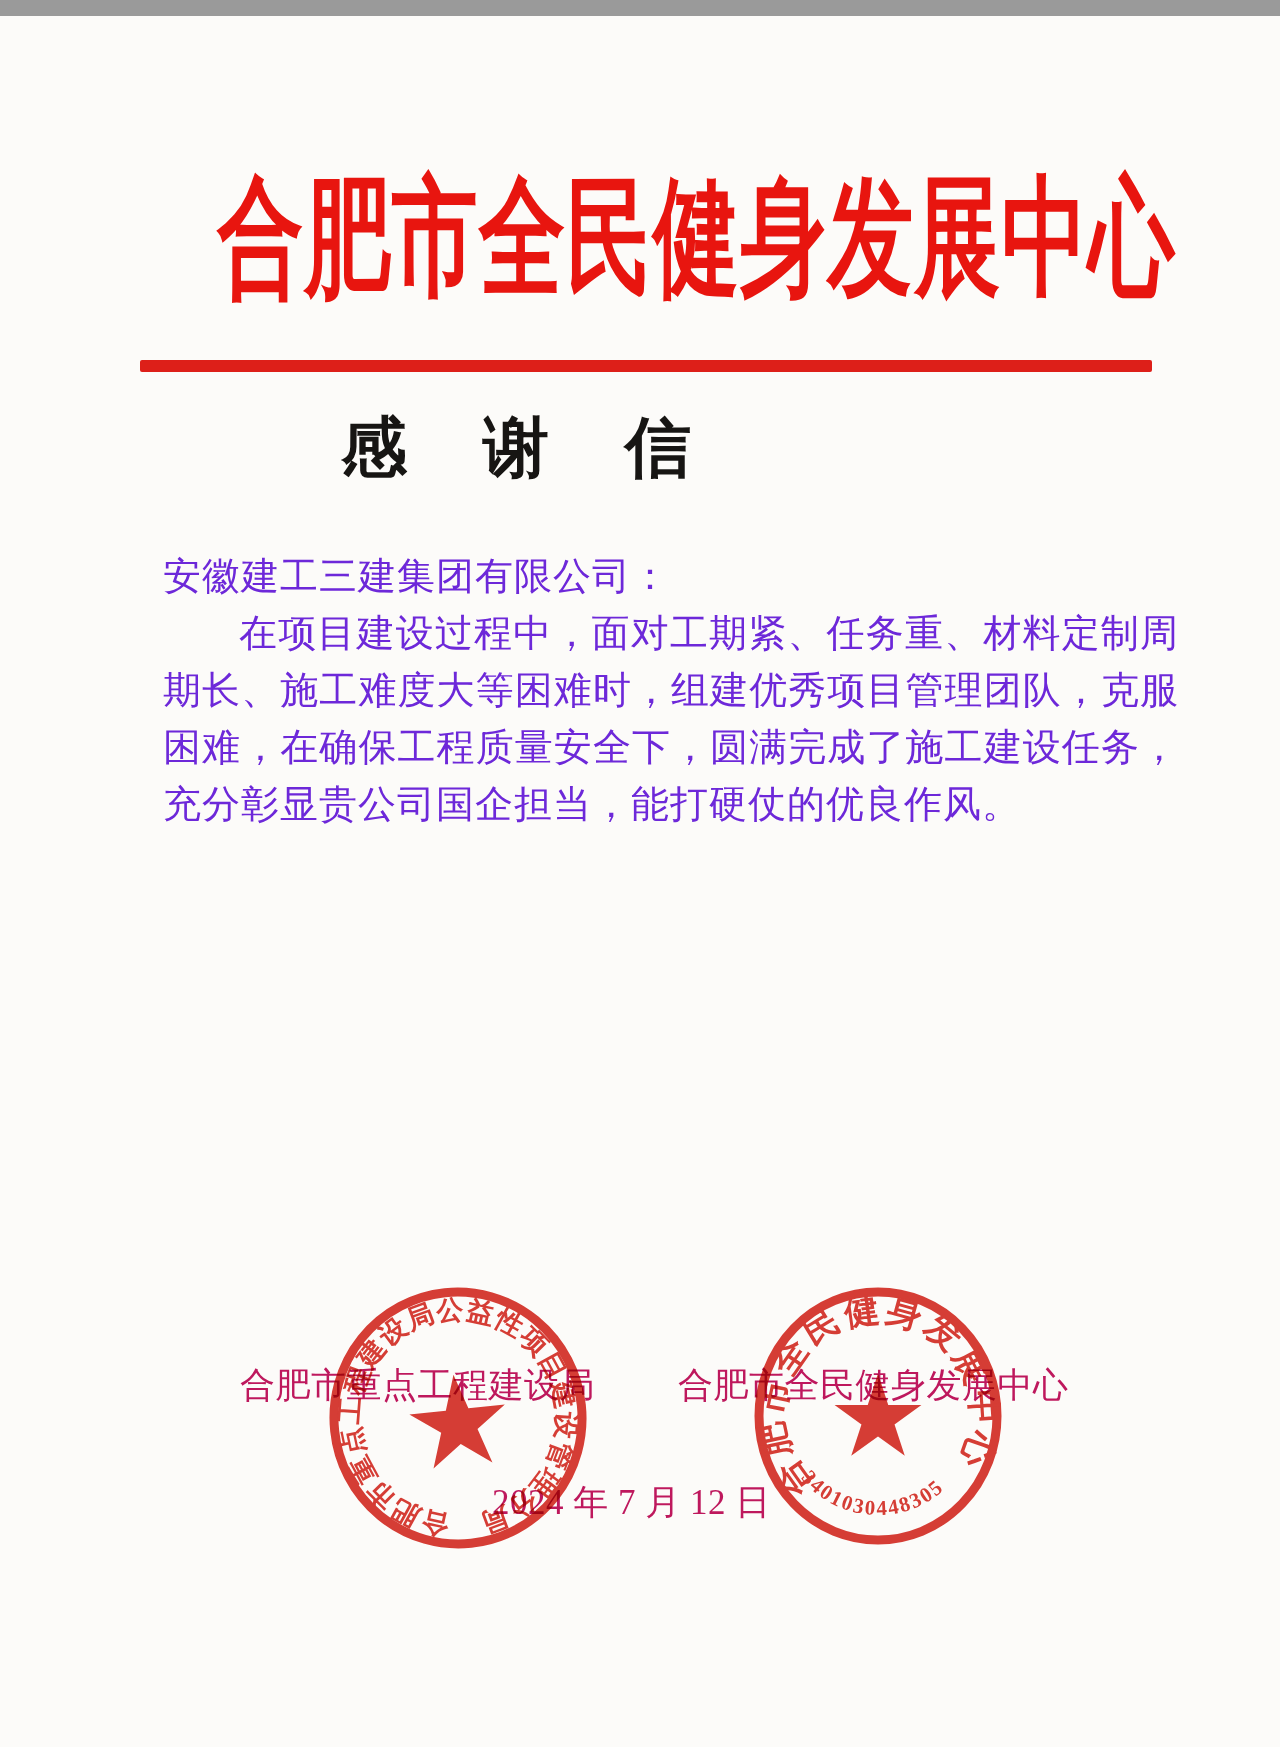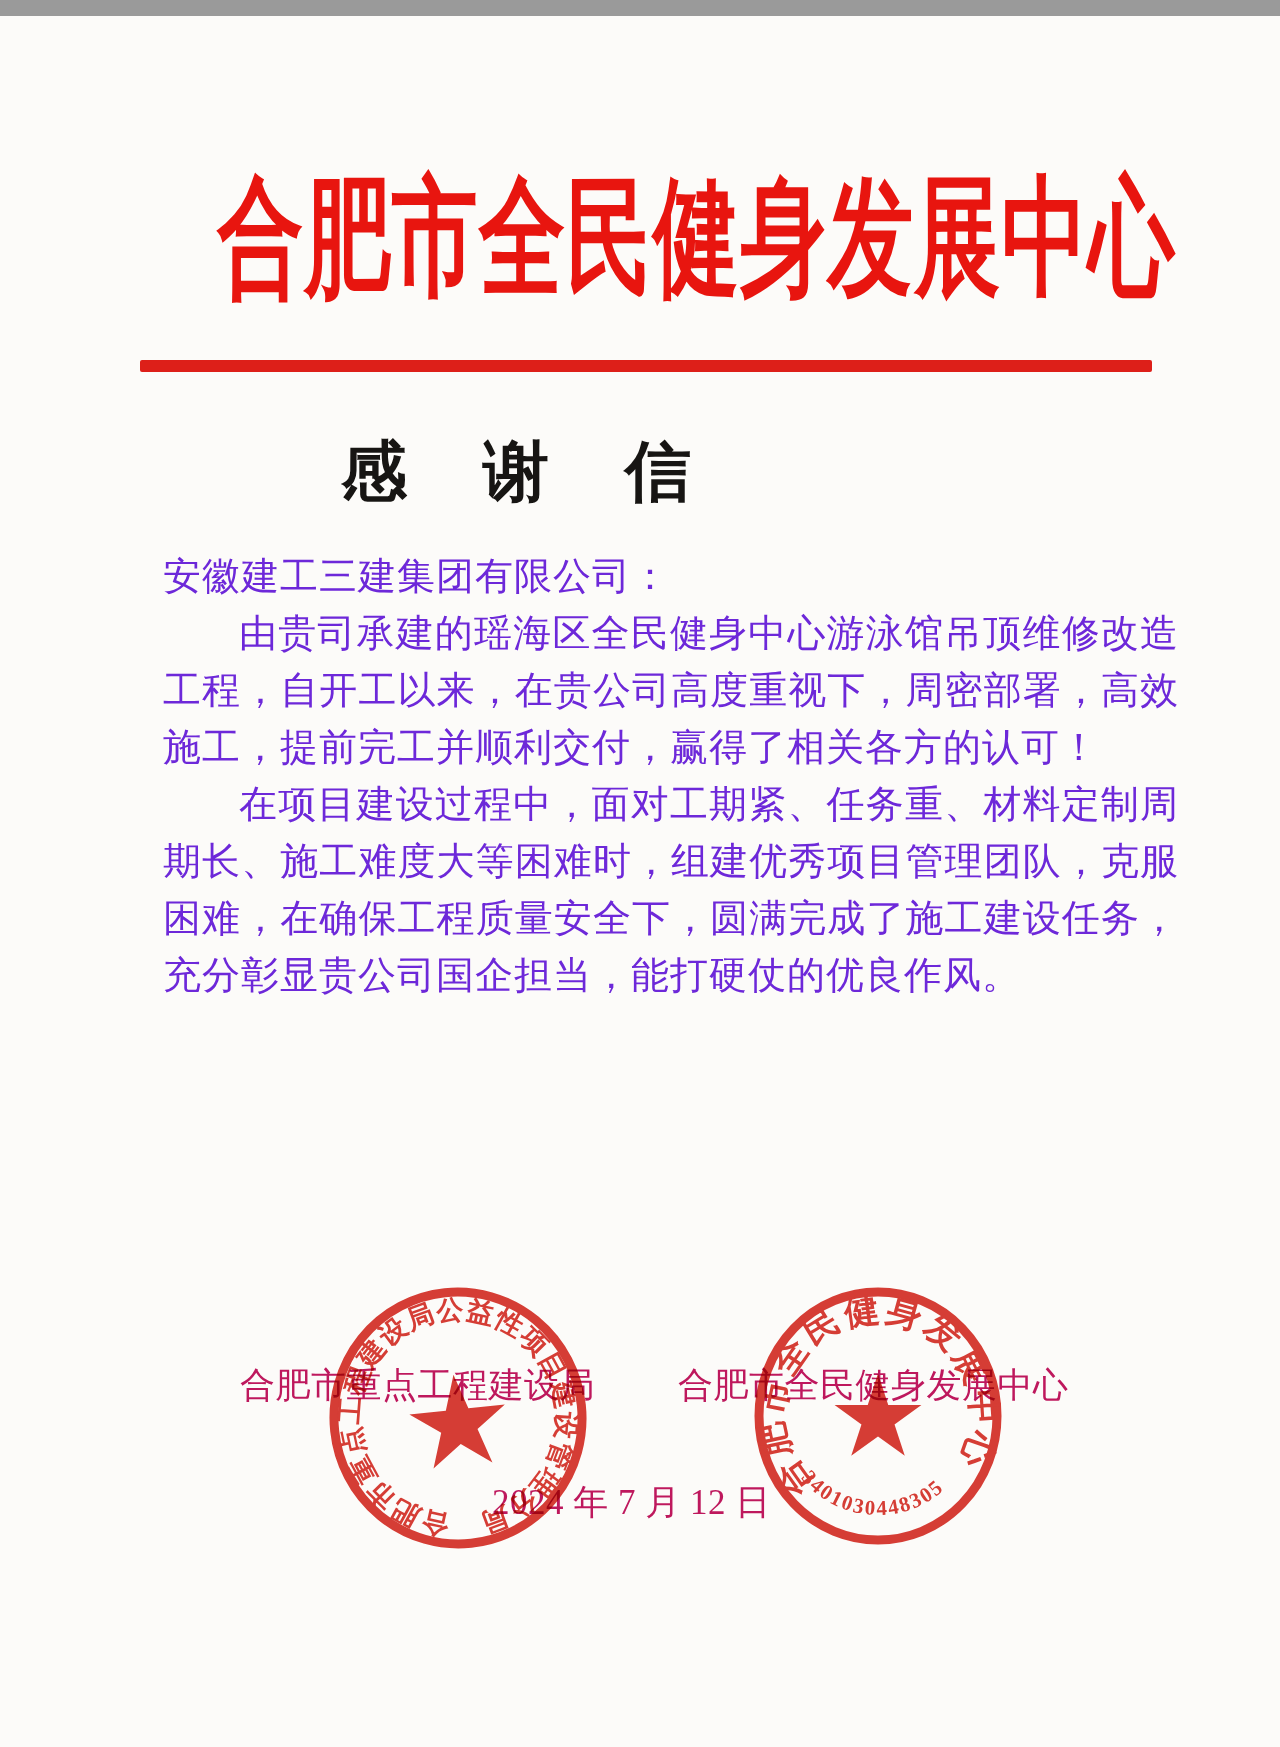--- a/index.html
+++ b/index.html
@@ -29,21 +29,21 @@
   }
 
   .red-divider{
     position:absolute; top:344px; left:140px;
     width:1012px; height:12px;
     background:#dd1f19;
     border-radius:2px;
   }
 
   .letter-title{
-    position:absolute; top:419px; left:0; width:1032px;
+    position:absolute; top:395px; left:0; width:1032px;
     text-align:center;
     font-size:66px; line-height:74px; font-weight:bold;
     color:#171513;
     letter-spacing:0.45em; text-indent:0.45em;
   }
 
   .body-text{
     position:absolute; top:532px; left:163px; width:1016px;
     font-size:38px; line-height:57px; letter-spacing:1px;
     color:#6d28d9;
@@ -81,21 +81,20 @@
 <div class="page">
 
   <div class="org-header">合肥市全民健身发展中心</div>
 
   <div class="red-divider"></div>
 
   <div class="letter-title">感 谢 信</div>
 
   <div class="body-text">
     <p class="salutation">安徽建工三建集团有限公司：</p>
-    <p>由贵司承建的瑶海区全民健身中心游泳馆吊顶维修改造工程，自开工以来，在贵公司高度重视下，周密部署，高效施工，提前完工并顺利交付，赢得了相关各方的认可！</p>
     <p>在项目建设过程中，面对工期紧、任务重、材料定制周期长、施工难度大等困难时，组建优秀项目管理团队，克服困难，在确保工程质量安全下，圆满完成了施工建设任务，充分彰显贵公司国企担当，能打硬仗的优良作风。</p>
   </div>
 
   <div class="sig sig-left-1">合肥市重点工程建设局</div>
   <div class="sig sig-right-1">合肥市全民健身发展中心</div>
   <div class="sig sig-date">2024 年 7 月 12 日</div>
 
   <svg class="stamp stamp-left" width="262" height="262" viewBox="0 0 262 262">
     <defs>
       <path id="arcL" d="M 131,230 A 99,99 0 1 1 131,32 A 99,99 0 1 1 131,230" fill="none"></path>

